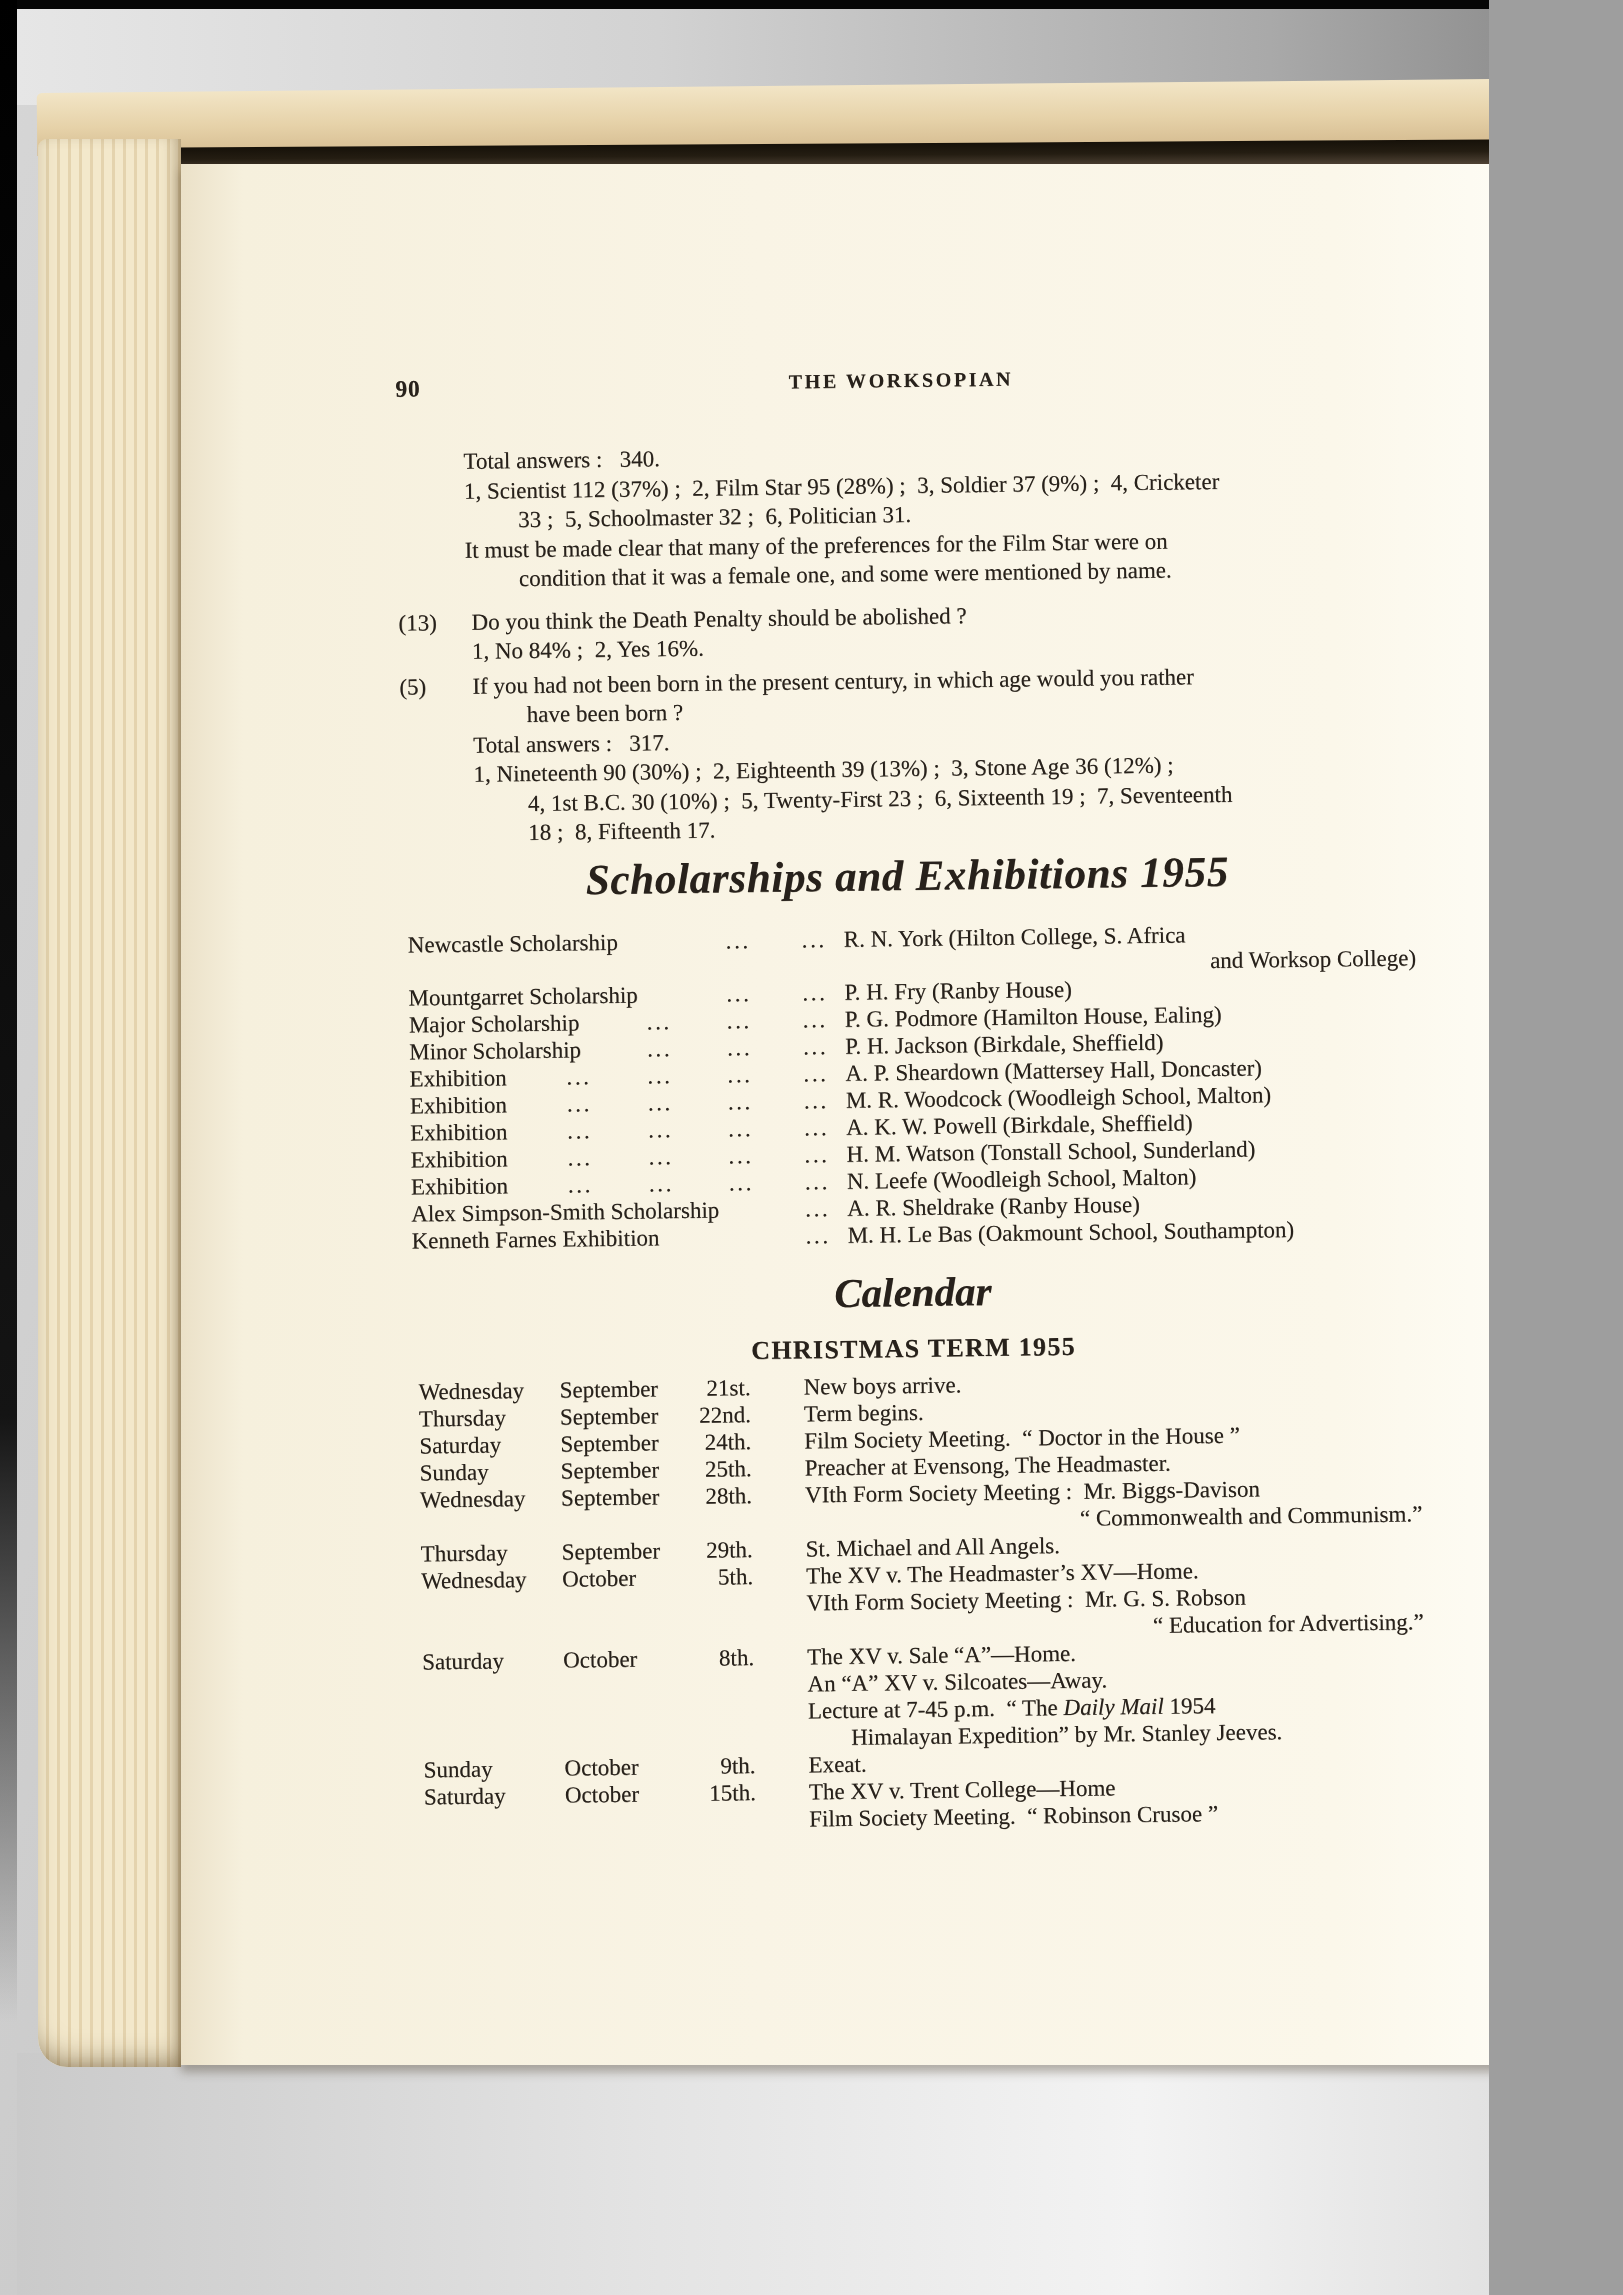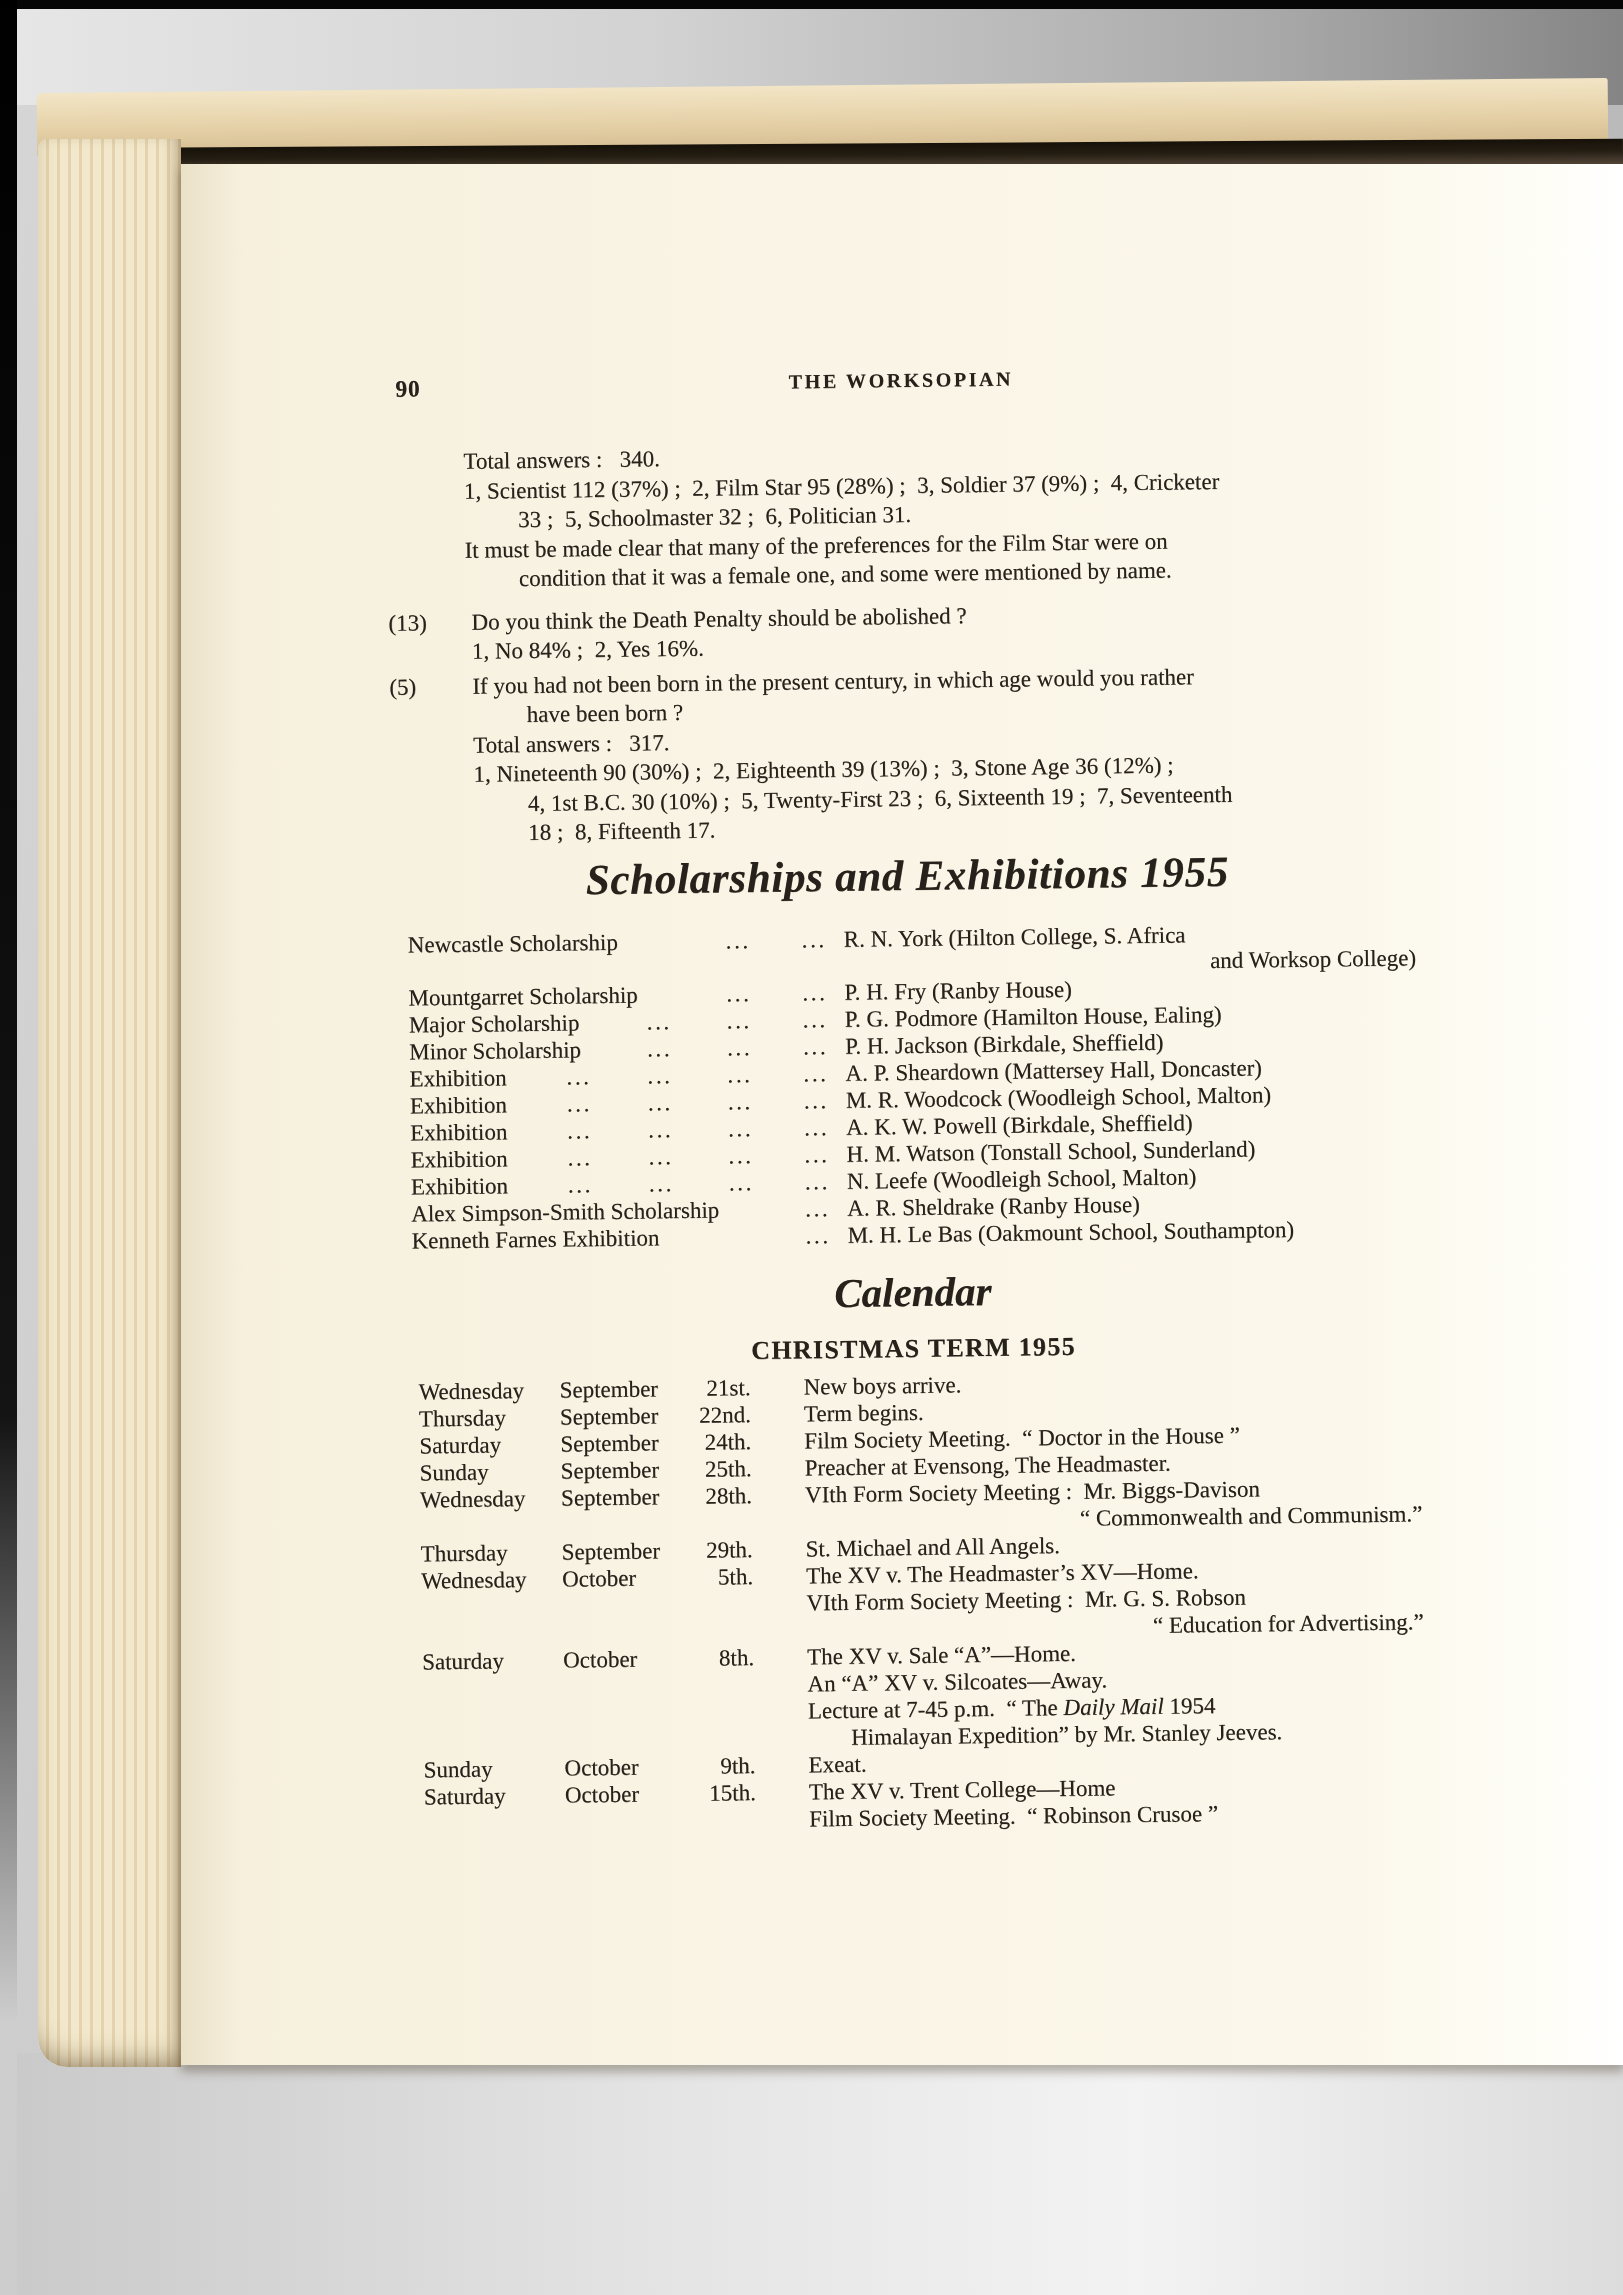--- a/index.html
+++ b/index.html
@@ -1,16 +1,16 @@
 <!DOCTYPE html>
 <html style="font-size:10.5px"><head>
 <meta charset="utf-8">
 <style>
   html,body{margin:0;padding:0;background:#9e9e9e;}
-  .scan{position:relative;width:1623px;height:2295px;overflow:hidden;
+  .scan{position:relative;width:1489px;height:2295px;overflow:hidden;
         background:linear-gradient(105deg,#d6d6d6 0%,#c7c7c7 45%,#b9b9b9 75%,#a8a8a8 100%);
         font-family:"Liberation Serif","DejaVu Serif",serif;}
   .edge-top-black{position:absolute;left:0;top:0;width:100%;height:9.2px;background:#060606;}
   .edge-left-black{position:absolute;left:0;top:0;width:17px;height:2023px;
         background:linear-gradient(180deg,#000 0%,#141414 70%,rgba(20,20,20,0) 100%);}
   .band-top-gray{position:absolute;left:17px;top:9.2px;width:1606px;height:96px;
         background:linear-gradient(90deg,#e6e6e6 0%,#d2d2d2 40%,#a9a9a9 78%,#858585 100%);}
   .band-bottom{position:absolute;left:17px;bottom:0;width:1606px;height:242px;
         background:linear-gradient(90deg,#cacaca 0%,#e4e4e4 40%,#f3f3f3 70%,#dcdcdc 100%);}
   .book-top-edge{position:absolute;left:37px;top:93px;width:1571px;height:63px;
@@ -33,21 +33,21 @@
   
   .rhdr{position:absolute;top:205px;left:0;width:100%;height:31px;}
   .pgnum{position:absolute;left:38px;top:0;font-size:23.6px;font-weight:bold;letter-spacing:0.7px;}
   .rhead{display:block;text-align:center;font-size:20px;font-weight:bold;letter-spacing:2.6px;}
   
   #survey-flow{position:absolute;top:277px;left:0;width:1087px;font-size:23px;line-height:29.5px;}
   .ind1{padding-left:105px;}
   .ind2{padding-left:159px;}
   .q{position:relative;padding-left:111px;margin-top:13px;}
   .q + .q{margin-top:5.2px;}
-  .qnum{position:absolute;left:28px;top:0;}
+  .qnum{position:absolute;left:38px;top:0;}
   .qind0{padding-left:0;}
   .qind1{padding-left:54px;}
   
   .sch-title{position:absolute;top:686px;left:0;width:100%;margin:0;text-align:center;
         font-size:43px;line-height:51px;font-weight:bold;font-style:italic;letter-spacing:0.7px;}
   #sch-rows{position:absolute;top:761px;left:0;width:1087px;font-size:23px;}
   .sch-row{position:relative;height:27px;line-height:27px;}
   .sch-award{position:absolute;left:43px;}
   .sch-dots{position:absolute;letter-spacing:2.6px;}
   .sch-recip{position:absolute;left:479px;}

